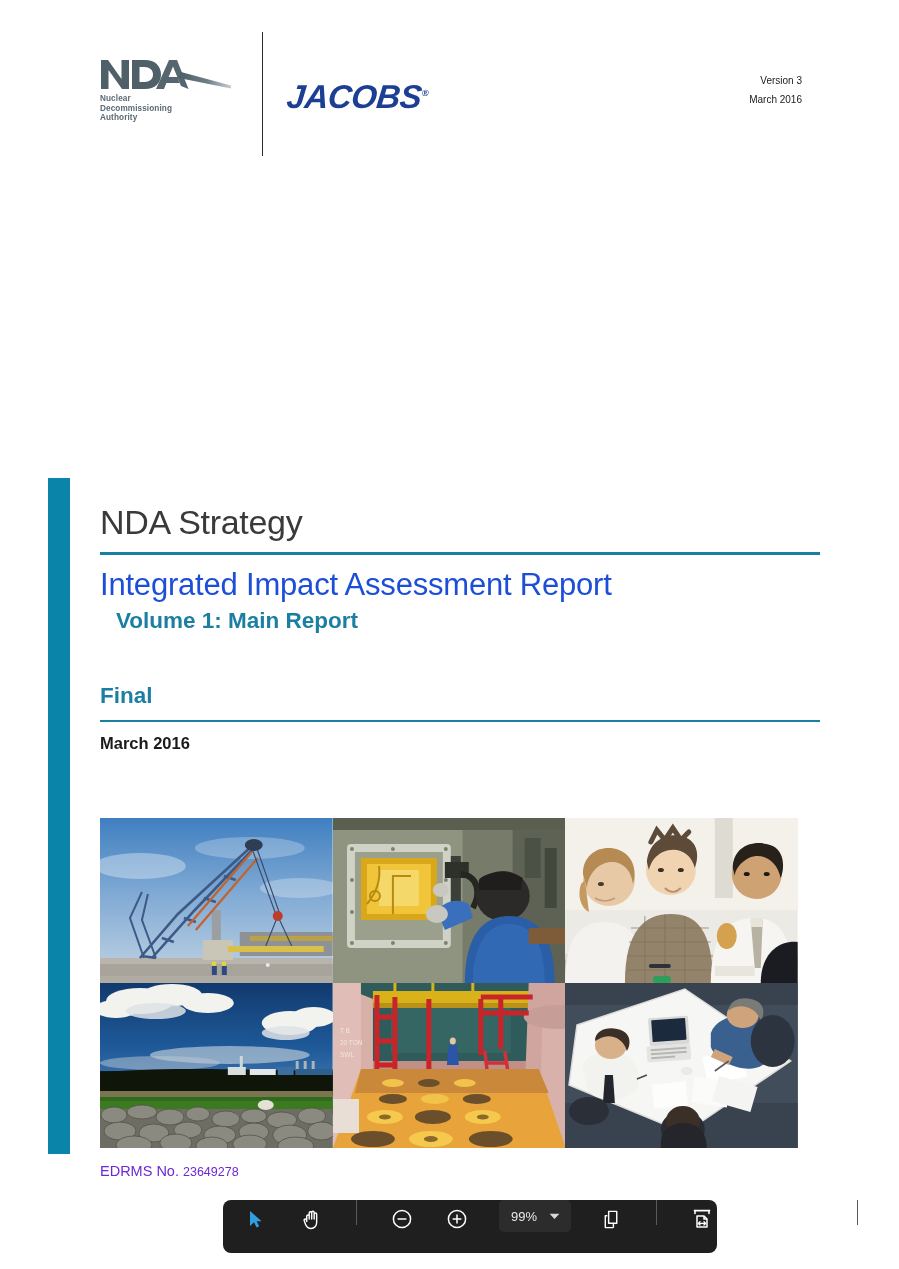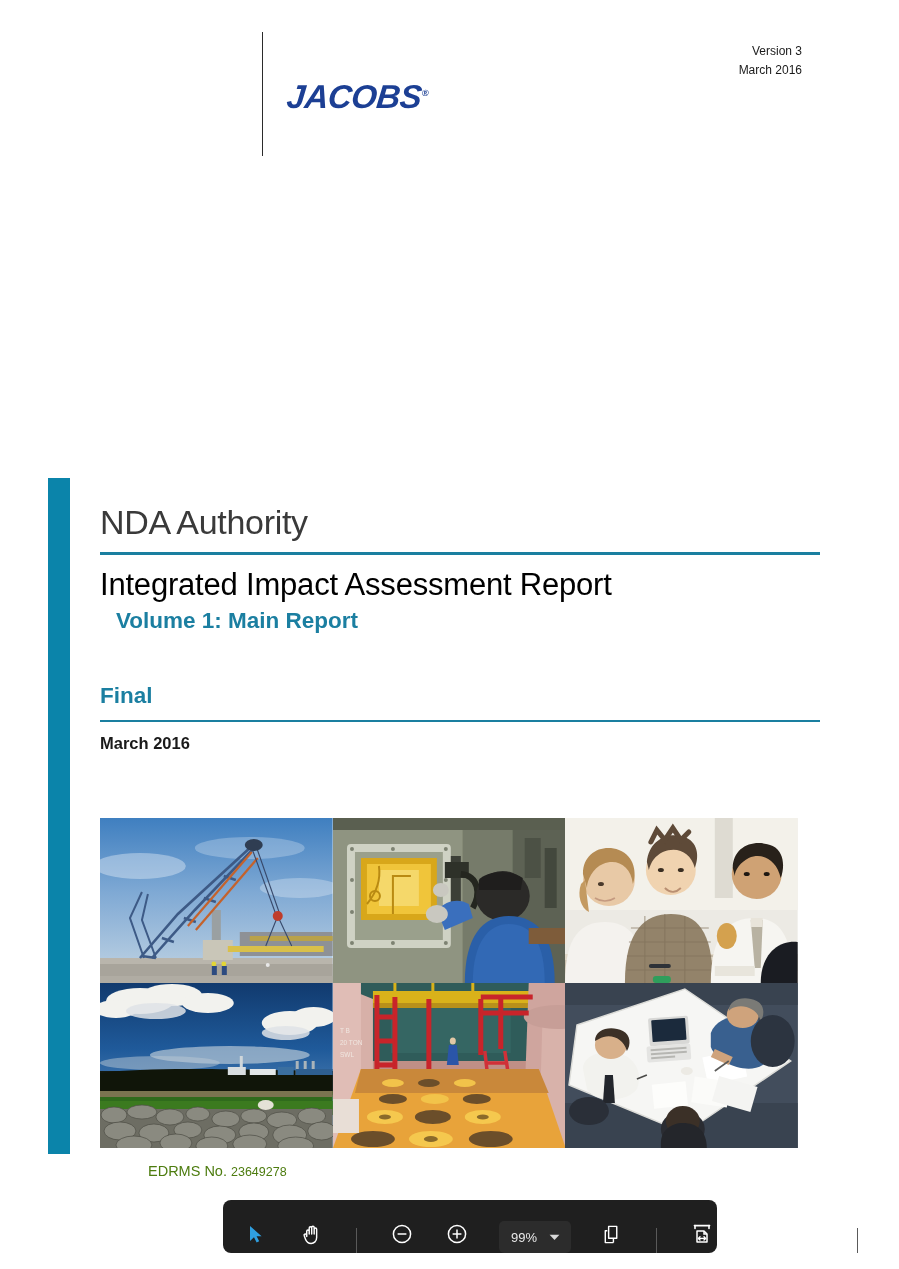--- a/index.html
+++ b/index.html
@@ -74,23 +74,23 @@
   }
   .jacobs-logo .reg {
     font-size: 9px;
     vertical-align: super;
     font-style: normal;
   }
 
   .version-block {
     position: absolute;
     right: 97px;
-    top: 42px;
+    top: 71px;
     text-align: right;
-    font-size: 12px;
+    font-size: 10px;
     line-height: 19px;
     color: #1a1a1a;
   }
 
   
   .teal-bar {
     position: absolute;
     left: 48px;
     top: 478px;
     width: 22px;
@@ -117,21 +117,21 @@
   .rule {
     width: 720px;
     height: 2.5px;
     background: #1a7fa0;
     margin: 4px 0 10px 0;
   }
   .rule.lower { margin: 10px 0 10px 0; }
 
   .doc-subtitle {
     font-size: 31px;
-    color: #000000;
+    color: #1d4ed8;
     font-weight: normal;
     line-height: 40px;
     letter-spacing: -0.2px;
   }
   .doc-volume {
     font-size: 22.5px;
     color: #1b7fa1;
     font-weight: bold;
     line-height: 29px;
     margin-top: 1px;
@@ -165,36 +165,35 @@
   }
   .tile { position: relative; overflow: hidden; }
   .tile svg { display: block; width: 100%; height: 100%; }
 
   
   .edrms {
     position: absolute;
     left: 100px;
     top: 1163px;
     font-size: 14.5px;
-    color: #4d7c0f;
-    margin-left: 48px;
+    color: #6d28d9;
   }
   .edrms .num { font-size: 12.5px; }
 
   
   .toolbar {
     position: absolute;
     left: 223px;
     top: 1200px;
     width: 494px;
     height: 53px;
     background: #1f1f1f;
     border-radius: 8px;
     display: flex;
-    align-items: flex-end;
+    align-items: flex-start;
     padding: 0 14px;
     gap: 17px;
   }
   .tb-btn {
     width: 38px;
     height: 38px;
     display: flex;
     align-items: center;
     justify-content: center;
     border-radius: 5px;
@@ -225,35 +224,58 @@
     font-family: "Liberation Sans", sans-serif;
   }
 </style>
 </head>
 <body>
 
 <div class="page">
 
   <div class="header">
 
+    <div class="nda-logo">
+      <svg class="nda-mark" viewBox="0 0 138 34">
+        <defs>
+          <linearGradient id="ndaGrad" x1="0" y1="0" x2="1" y2="0">
+            <stop offset="0%" stop-color="#4c5d66"></stop>
+            <stop offset="55%" stop-color="#6f7f88"></stop>
+            <stop offset="100%" stop-color="#c8ced2"></stop>
+          </linearGradient>
+        </defs>
+
+        <path d="M2,2 L2,31 L9.5,31 L9.5,12 L23,31 L30,31 L30,2 L22.5,2 L22.5,21 L9,2 Z" fill="#4f6069"></path>
+
+        <path d="M33,2 L33,31 L46,31 C56,31 62,25 62,16.5 C62,8 56,2 46,2 Z M40.5,9 L45.5,9 C50.5,9 54,11.8 54,16.5 C54,21.2 50.5,24 45.5,24 L40.5,24 Z" fill="#4f6069"></path>
+
+        <path d="M78,2 L70,2 L57,31 L65,31 L67.4,25 L80.5,25 L78.3,19 L69.6,19 L74,8.6 L82,28 L89.5,31 Z" fill="#56666f"></path>
+        <path d="M82,14 L132,27.5 L132,30.5 L80,20 Z" fill="url(#ndaGrad)"></path>
+      </svg>
+      <div class="nda-sub">
+        <div>Nuclear</div>
+        <div>Decommissioning</div>
+        <div>Authority</div>
+      </div>
+    </div>
 
     <div class="header-divider"></div>
 
     <div class="jacobs-logo"><span>JACOBS</span><span class="reg">®</span></div>
 
     <div class="version-block">
       <div>Version 3</div>
       <div>March 2016</div>
     </div>
   </div>
 
   <div class="teal-bar"></div>
 
   <div class="title-area">
-    <div class="doc-title-main">NDA Authority</div>
+    <div class="doc-title-main">NDA Strategy</div>
     <div class="rule"></div>
     <div class="doc-subtitle">Integrated Impact Assessment Report</div>
     <div class="doc-volume">Volume 1:  Main Report</div>
     <div class="doc-status">Final</div>
     <div class="rule lower"></div>
     <div class="doc-date">March 2016</div>
   </div>
 
   <div class="collage">
 

